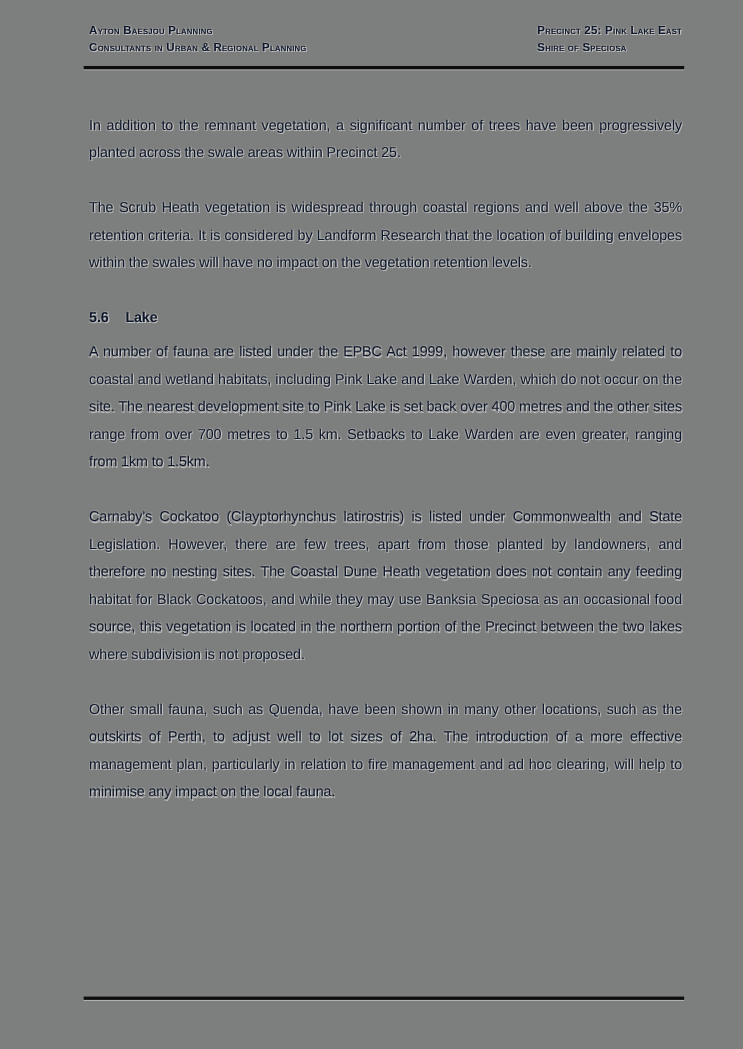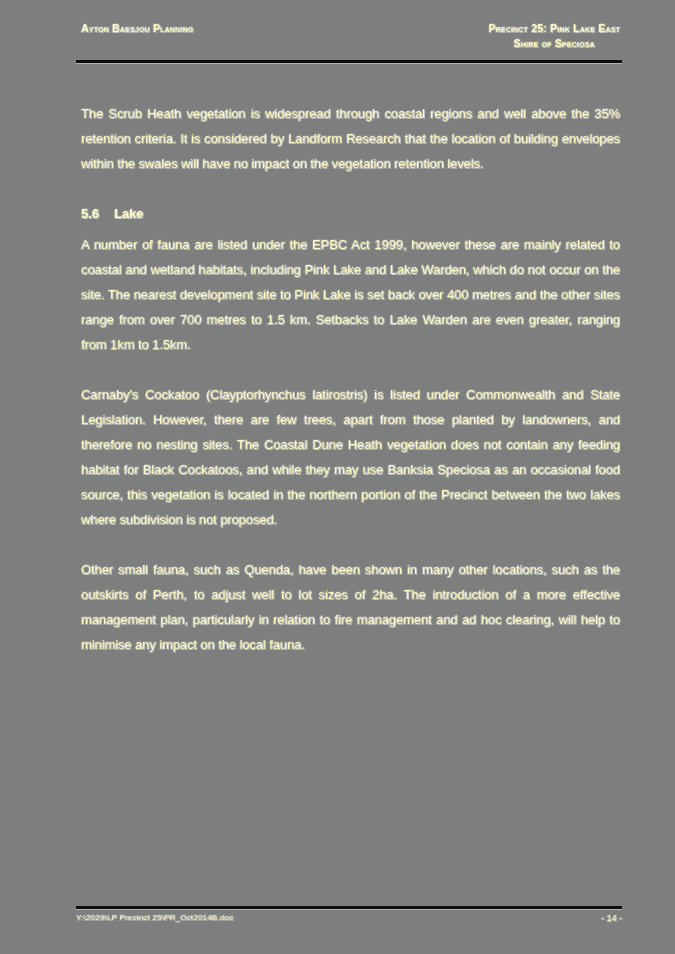--- a/index.html
+++ b/index.html
@@ -11,21 +11,21 @@
     height: 954px;
     background: #7d7e7e;
     overflow: hidden;
   }
   .page {
     position: relative;
     width: 675px;
     height: 954px;
     background: #7d7e7e;
     font-family: "Liberation Sans", "DejaVu Sans", sans-serif;
-    color: #fef9c3;
+    color: #0f172a;
   }
   
   .emboss {
     text-shadow: 1px 1px 0 rgba(255,255,255,0.45),
                  -1px 1px 0 rgba(255,255,255,0.18),
                  1px -1px 0 rgba(255,255,255,0.18);
   }
   .doc-header {
     position: absolute;
     left: 81px;
@@ -35,21 +35,21 @@
     justify-content: space-between;
     align-items: flex-start;
   }
   .hdr-block {
     font-variant: small-caps;
     font-weight: 700;
     font-size: 10.5px;
     line-height: 15px;
     letter-spacing: 0.2px;
   }
-  .hdr-right { text-align: center; }
+  .hdr-right { text-align: left; }
   .rule {
     position: absolute;
     left: 76px;
     right: 53px;
     height: 3px;
     background: #0d0d0d;
     box-shadow: 0 1px 0 rgba(255,255,255,0.4);
   }
   .rule-top    { top: 60px; }
   .rule-bottom { top: 906px; }
@@ -96,41 +96,39 @@
   }
 </style>
 </head>
 <body>
 
 <div class="page">
 
   <div class="doc-header">
     <div class="hdr-block hdr-left emboss">
       <div>Ayton Baesjou Planning</div>
+      <div>Consultants in Urban &amp; Regional Planning</div>
     </div>
     <div class="hdr-block hdr-right emboss">
       <div>Precinct 25: Pink Lake East</div>
       <div>Shire of Speciosa</div>
     </div>
   </div>
 
   <div class="rule rule-top"></div>
 
   <div class="doc-body">
+    <p class="para emboss">In addition to the remnant vegetation, a significant number of trees have been progressively planted across the swale areas within Precinct 25.</p>
     <p class="para emboss">The Scrub Heath vegetation is widespread through coastal regions and well above the 35% retention criteria.  It is considered by Landform Research that the location of building envelopes within the swales will have no impact on the vegetation retention levels.</p>
 
     <h2 class="section-heading emboss">
       <span class="sec-num">5.6</span><span>Lake</span>
     </h2>
 
     <p class="para emboss">A number of fauna are listed under the EPBC Act 1999, however these are mainly related to coastal and wetland habitats, including Pink Lake and Lake Warden, which do not occur on the site.  The nearest development site to Pink Lake is set back over 400 metres and the other sites range from over 700 metres to 1.5 km.  Setbacks to Lake Warden are even greater, ranging from 1km to 1.5km.</p>
     <p class="para emboss">Carnaby's Cockatoo (Clayptorhynchus latirostris) is listed under Commonwealth and State Legislation.  However, there are few trees, apart from those planted by landowners, and therefore no nesting sites.  The Coastal Dune Heath vegetation does not contain any feeding habitat for Black Cockatoos, and while they may use Banksia Speciosa as an occasional food source, this vegetation is located in the northern portion of the Precinct between the two lakes where subdivision is not proposed.</p>
     <p class="para emboss">Other small fauna, such as Quenda, have been shown in many other locations, such as the outskirts of Perth, to adjust well to lot sizes of 2ha.  The introduction of a more effective management plan, particularly in relation to fire management and ad hoc clearing, will help to minimise any impact on the local fauna.</p>
   </div>
 
   <div class="rule rule-bottom"></div>
 
-  <div class="doc-footer">
-    <div class="footer-path emboss">Y:\2029\LP Precinct 25\PR_Oct2014B.doc</div>
-    <div class="footer-page emboss">- 14 -</div>
-  </div>
 
 </div>
 
 </body></html>

